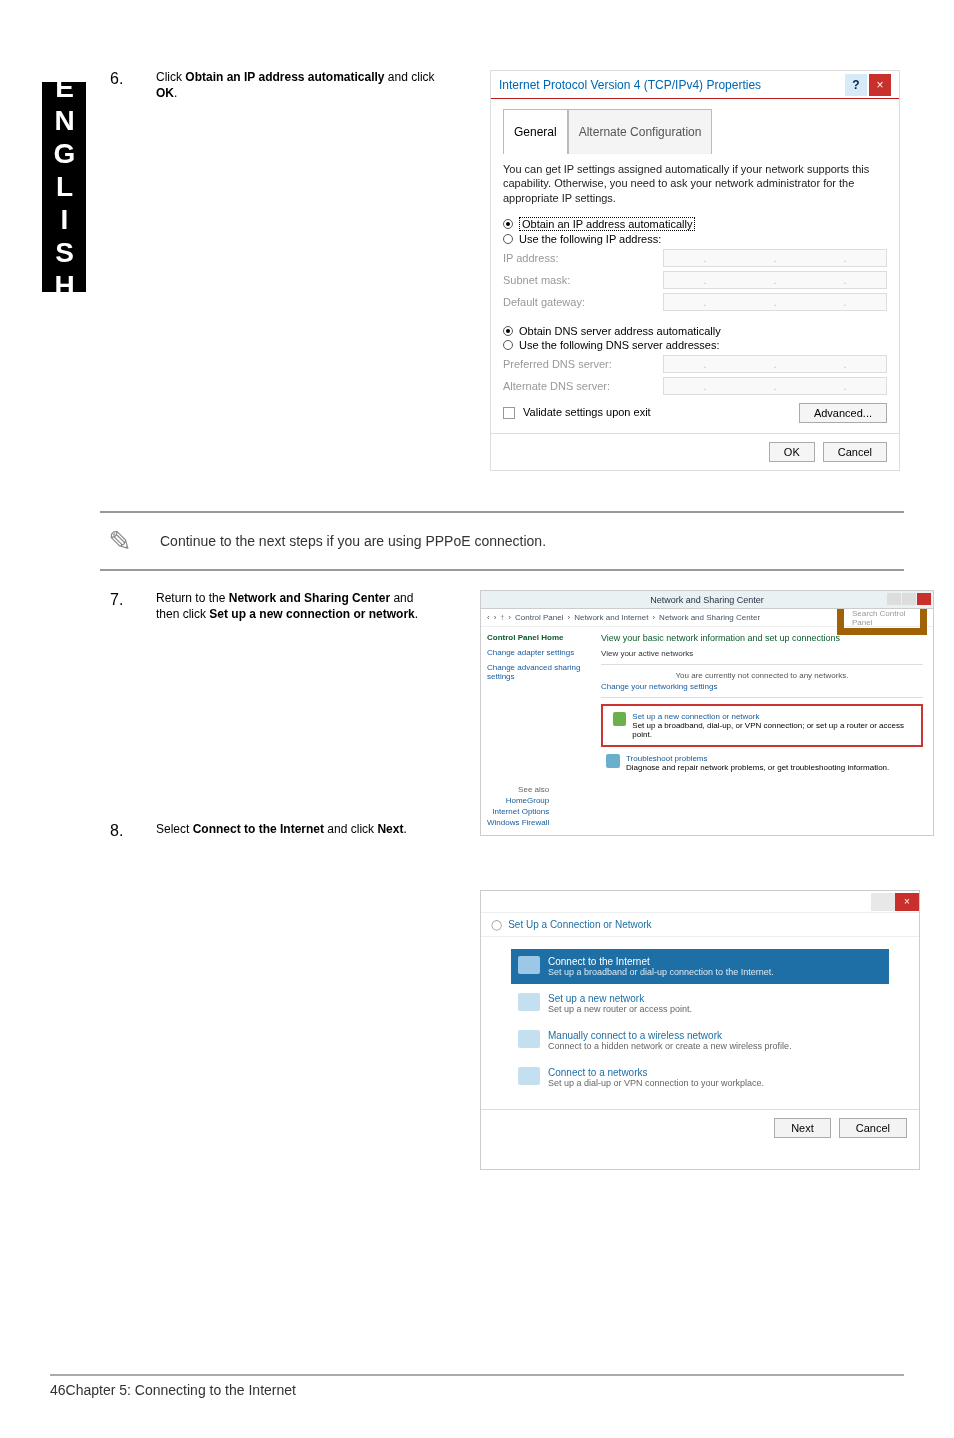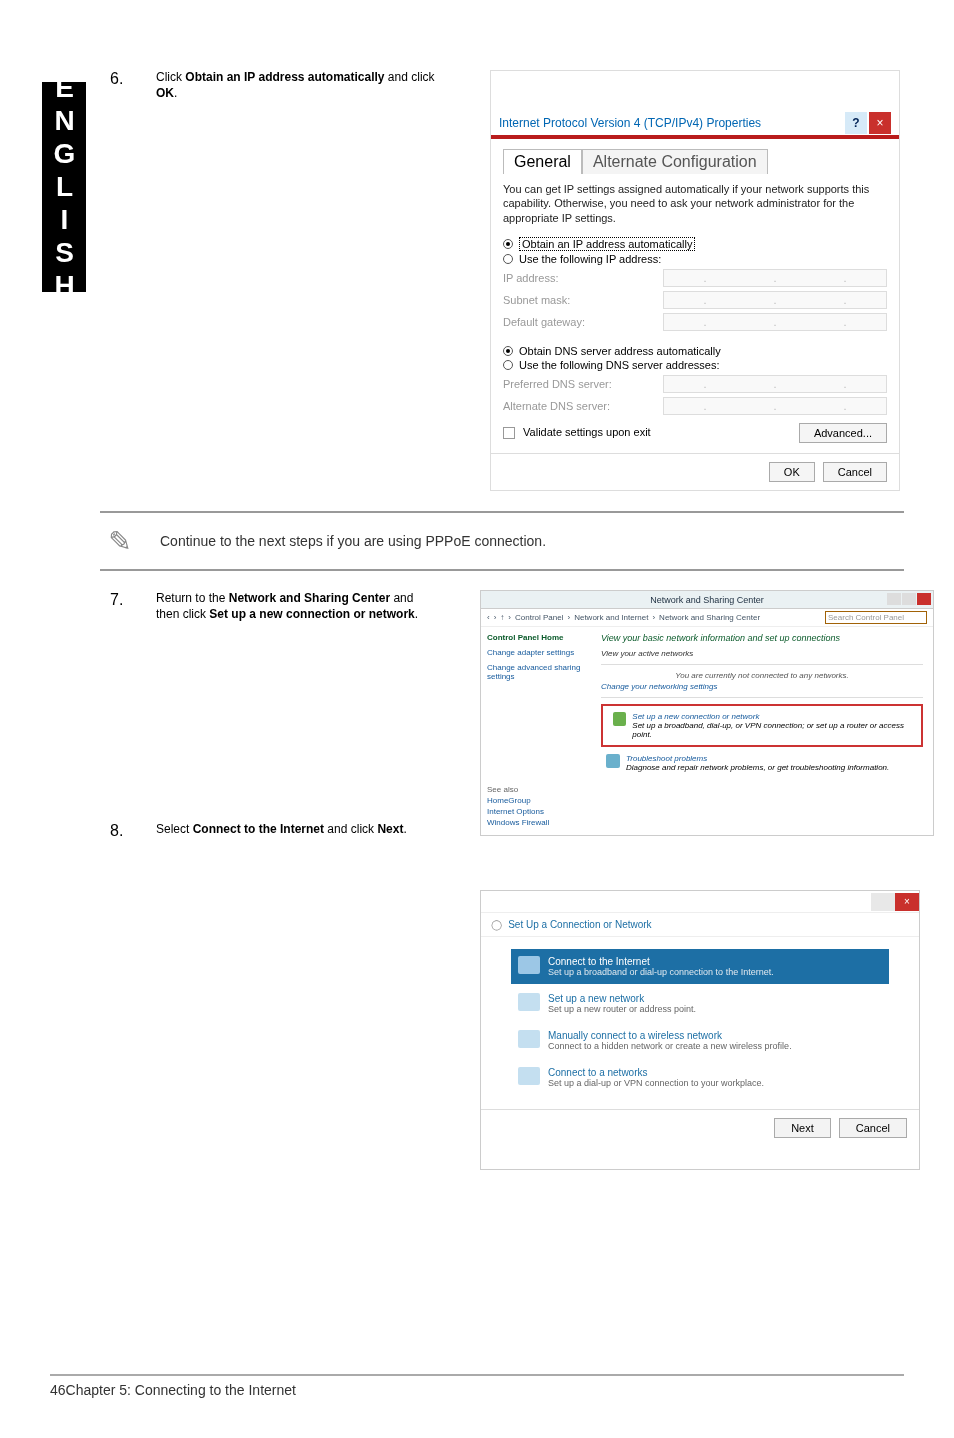--- a/index.html
+++ b/index.html
@@ -51,30 +51,30 @@
   
   .ipv4 {
     left: 380px; top: 0px;
     width: 410px; border: 1px solid #ddd;
     font-family: 'Segoe UI', Tahoma, sans-serif;
     font-size: 11px;
   }
   .ipv4 .titlebar {
     height: 28px;
     background: #fff;
-    border-bottom: 4px solid #b91c1c;
+    border-bottom: 1px solid #b91c1c;
     display: flex; align-items: center;
-    padding: 0 8px; color: #0066b3; font-size: 12px; margin-top: 40px;
+    padding: 0 8px; color: #0066b3; font-size: 12px;
   }
   .ipv4 .titlebar .spacer { flex: 1; }
   .ipv4 .help-btn { width: 22px; height: 22px; background: #d6eaf8; color:#025; display:flex;align-items:center;justify-content:center;font-weight:bold;margin-right:2px; }
   .ipv4 .close-btn { width: 22px; height: 22px; background: #c9302c; color:#fff;display:flex;align-items:center;justify-content:center; }
   .ipv4 .body { padding: 10px 12px; }
   .ipv4 .tabs { display:flex; margin-bottom: 8px;}
-  .ipv4 .tab { border:1px solid #bbb; border-bottom:none; padding: 3px 10px; background:#fff; font-size:16px; }
+  .ipv4 .tab { border:1px solid #bbb; border-bottom:none; padding: 15px 10px; background:#fff; font-size:12px; }
   .ipv4 .tab.inactive { background:#f4f4f4; color:#555; }
   .ipv4 .desc { font-size:11px; margin-bottom:12px; line-height:1.3; color:#222;}
   .ipv4 .radio-row { display:flex; align-items:center; margin:2px 0; font-size:11px; }
   .ipv4 .radio-row .circle { width:10px;height:10px;border:1px solid #555;border-radius:50%;margin-right:6px;display:inline-flex;align-items:center;justify-content:center;}
   .ipv4 .radio-row .circle.checked::after{content:'';width:4px;height:4px;background:#000;border-radius:50%;}
   .ipv4 .radio-row.sel span.lbl { border:1px dotted #000; padding: 0 2px;}
   .ipv4 .field-row { display:flex; align-items:center; margin:4px 0; color:#999;}
   .ipv4 .field-row .flabel { width: 160px; }
   .ipv4 .field-row .ipinput { flex:1; height:18px; border:1px solid #ddd; background:#f9f9f9; display:flex; align-items:center; justify-content:space-around; color:#bbb; padding:0 6px;}
   .ipv4 .footer-row{ display:flex; align-items:center; justify-content:space-between; margin-top:8px;}
@@ -90,36 +90,36 @@
   .nsc {
     left: 370px; top: 520px;
     width: 454px; height: 246px;
     border:1px solid #ccc; font-family:'Segoe UI',sans-serif; font-size:8px;
   }
   .nsc .tb{height:18px;background:#eaf1f3;display:flex;align-items:center;justify-content:center;color:#234;font-size:9px;border-bottom:1px solid #ccc;position:relative;}
   .nsc .tbctl{position:absolute;right:2px;top:2px;display:flex;gap:1px;}
   .nsc .tbctl .c{width:14px;height:12px;background:#c9302c;}
   .nsc .tbctl .m{width:14px;height:12px;background:#ddd;}
   .nsc .crumb{height:18px;border-bottom:1px solid #eee;display:flex;align-items:center;padding:0 6px;color:#456;font-size:8px;gap:4px;}
-  .nsc .crumb .search{margin-left:auto;border:1px solid #a16207;padding:1px 2px;color:#999;width:102px;}
+  .nsc .crumb .search{margin-left:auto;border:7px solid #a16207;padding:1px 8px;color:#999;width:90px;}
   .nsc .main{display:flex;height:calc(100% - 36px);}
   .nsc .side{width:110px;padding:6px;color:#165a9c;}
   .nsc .side div{margin-bottom:6px;}
   .nsc .side .hdr{color:#0a5a2a;font-weight:bold;}
-  .nsc .cnt{flex:1;padding:6px 10px;font-style:italic;}
+  .nsc .cnt{flex:1;padding:6px 10px;}
   .nsc .cnt .t1{color:#0a5a2a;font-size:9px;margin-bottom:6px;}
   .nsc .cnt .t2{font-size:8px;margin-bottom:2px;color:#333;}
   .nsc .cnt .line{border-top:1px solid #ddd;margin:6px 0;}
   .nsc .cnt .link{color:#165a9c;}
   .nsc .cnt .box{border:2px solid #c33;padding:3px 5px;margin:4px 0;}
   .nsc .cnt .row{display:flex;gap:6px;padding:3px 5px;align-items:flex-start;}
   .nsc .cnt .ico{width:14px;height:14px;background:#6ab04c;border-radius:2px;}
   .nsc .cnt .ico2{width:14px;height:14px;background:#6ab0cc;border-radius:2px;}
   .nsc .bottom-links{position:absolute;left:6px;bottom:6px;color:#165a9c;}
-  .nsc .bottom-links div{margin:2px 0;}
+  .nsc .bottom-links div{margin:2px 0;text-align:right;}
 
   
   .wiz {
     left: 370px; top: 820px;
     width: 440px; height: 280px;
     border:1px solid #ccc; font-family:'Segoe UI',sans-serif; font-size:10px;
     background:#fff;
   }
   .wiz .tb{height:22px;background:#fff;display:flex;align-items:center;border-bottom:1px solid #eee;}
   .wiz .tb .spacer{flex:1;}
@@ -347,21 +347,21 @@
           <div class="ico"></div>
           <div class="t">
               <div class="a">Connect to the Internet</div>
               <div class="b">Set up a broadband or dial-up connection to the Internet.</div>
             </div>
         </div>
         <div class="opt">
           <div class="ico"></div>
           <div class="t">
               <div class="a">Set up a new network</div>
-              <div class="b">Set up a new router or address point.</div>
+              <div class="b">Set up a new router or access point.</div>
             </div>
         </div>
         <div class="opt">
           <div class="ico"></div>
           <div class="t">
               <div class="a">Manually connect to a wireless network</div>
               <div class="b">Connect to a hidden network or create a new wireless profile.</div>
             </div>
         </div>
         <div class="opt">

